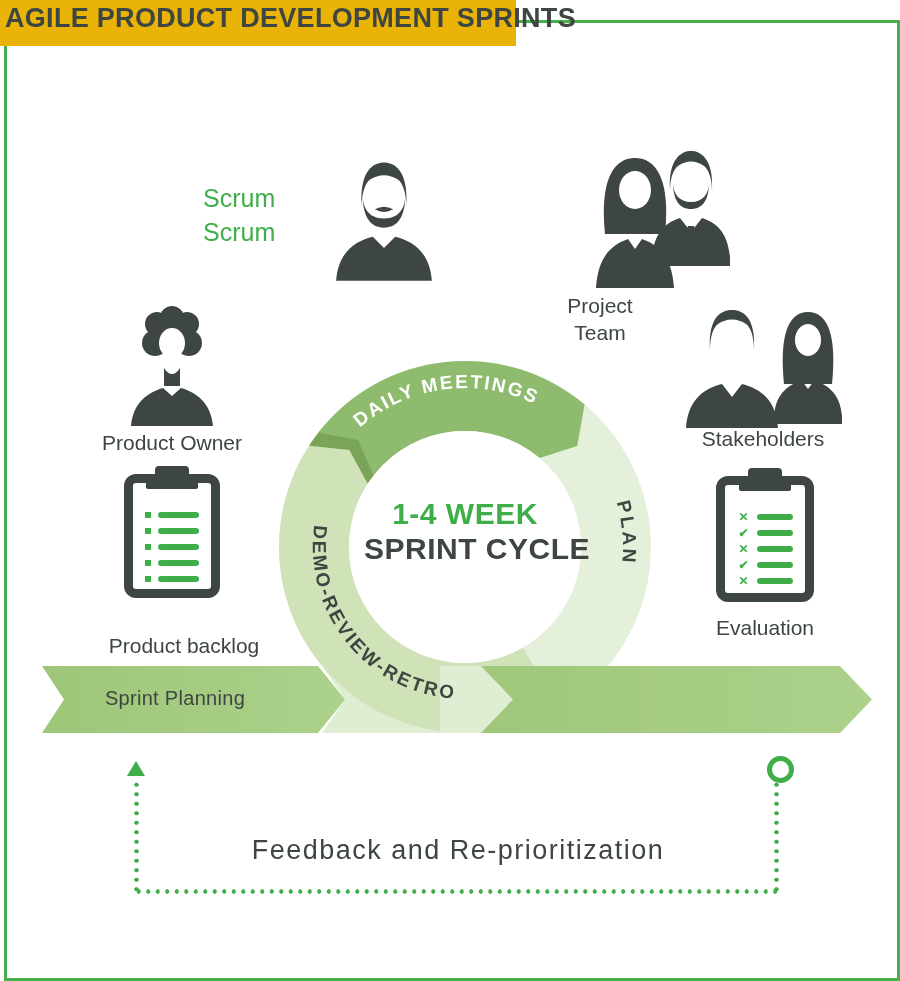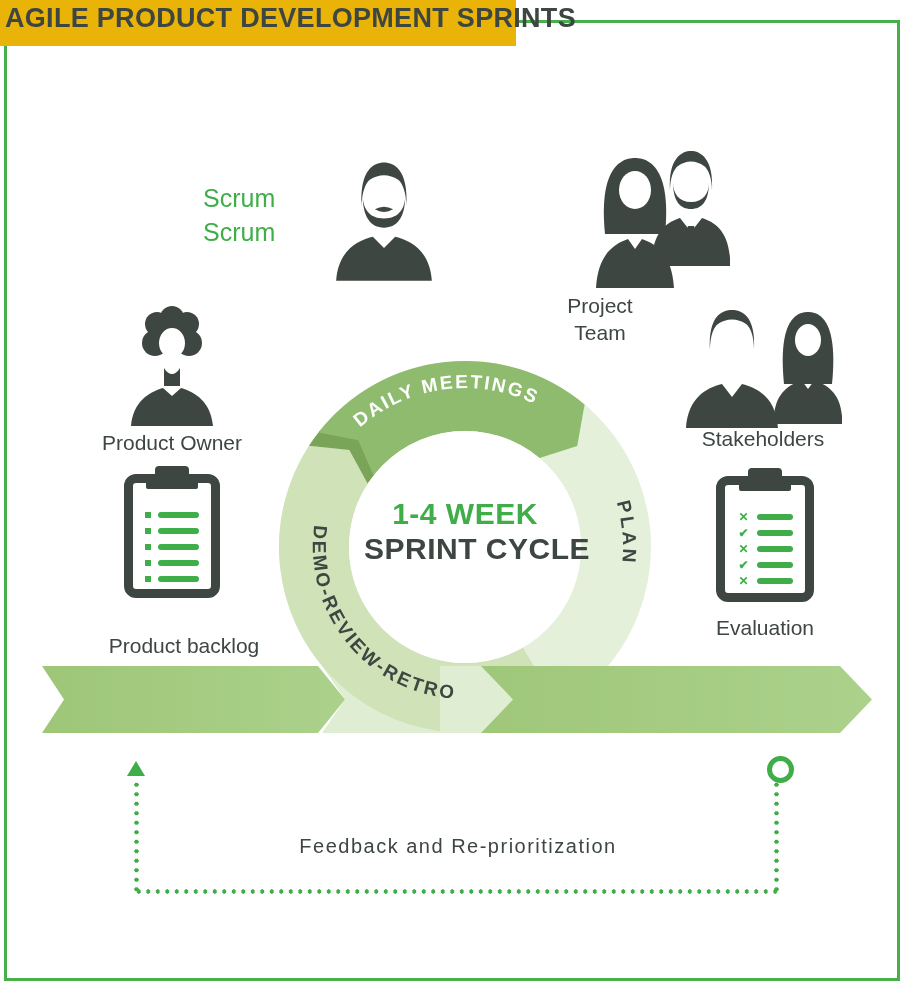--- a/index.html
+++ b/index.html
@@ -44,21 +44,21 @@
   .dot-v{width:5px;background-image:radial-gradient(circle,#3FAE49 2px,rgba(63,174,73,0) 2.4px);
          background-size:5px 9.5px;background-repeat:repeat-y;background-position:center top;}
   .dot-h{height:5px;background-image:radial-gradient(circle,#3FAE49 2px,rgba(63,174,73,0) 2.4px);
          background-size:9.5px 5px;background-repeat:repeat-x;background-position:left center;}
   .fb-arrow{position:absolute;left:127px;top:761px;width:0;height:0;
             border-left:9px solid transparent;border-right:9px solid transparent;
             border-bottom:15px solid #3FAE49;z-index:6;}
   .fb-circle{position:absolute;left:767px;top:756px;width:17px;height:17px;background:#fff;
              border:5px solid #3FAE49;border-radius:50%;z-index:6;}
   .feedback-label{position:absolute;left:158px;top:835px;width:600px;text-align:center;
-                  font-size:20px;font-weight:500;letter-spacing:1.5px;color:#3E4642;z-index:6;}
+                  font-size:27px;font-weight:500;letter-spacing:1.5px;color:#3E4642;z-index:6;}
   
   .ring-svg{position:absolute;left:0;top:0;z-index:2;pointer-events:none;}
   .arc-text-svg{position:absolute;left:0;top:0;z-index:6;pointer-events:none;}
   .avatar{position:absolute;z-index:6;}
   .arc-label{font-family:"Liberation Sans",sans-serif;font-weight:700;font-size:19px;}
   .arc-daily{fill:#FFFFFF;letter-spacing:2px;}
   .arc-demo{fill:#3E4642;letter-spacing:2.4px;}
   .arc-plan{fill:#3E4642;letter-spacing:3px;}
   .z3{z-index:3;} .z4{z-index:4;} .z1{z-index:1;}
 </style>
@@ -79,20 +79,21 @@
     <path d="M558.0 708.1 A186 186 0 0 1 309.0 445.7 L349.3 449.9 L367.7 483.8 A116 116 0 0 0 523.0 647.5 Z" fill="#CFE2B8"></path>
     <path d="M309.0 445.7 A186 186 0 0 1 320.5 430.0 L360.1 438.4 L374.9 474.0 A116 116 0 0 0 367.7 483.8 L349.3 449.9 Z" fill="#7AA457"></path>
     <path d="M318.4 432.4 A186 186 0 0 1 584.6 404.5 L577.2 446.0 L539.6 458.1 A116 116 0 0 0 373.6 475.6 L358.2 440.2 Z" fill="#8EBB6D"></path>
     <circle cx="465" cy="547" r="116" fill="#FFFFFF"></circle>
   </svg>
 
   <div class="band band-green z3" style="left:42px;width:303px;clip-path:polygon(0px 0px,276px 0px,303px 33.5px,276px 67px,0px 67px,22px 33.5px);"></div>
   <div class="band band-green z3" style="left:440px;width:432px;clip-path:polygon(0px 0px,400px 0px,432px 33.5px,400px 67px,0px 67px);"></div>
   <div class="band band-pale z4" style="left:440px;width:73px;clip-path:polygon(0px 0px,41px 0px,73px 33.5px,41px 67px,0px 67px);"></div>
 
+  <div class="band-label" style="left:60px;width:230px;">Sprint Planning</div>
 
   <svg class="arc-text-svg" width="900" height="981" viewBox="0 0 900 981">
     <defs>
       <path id="dailyPath" d="M327.3 467.5 A159 159 0 0 1 577.4 434.6"></path>
       <path id="demoPath" d="M336.1 466.4 A152 152 0 0 0 517.0 689.9"></path>
       <path id="planPath" d="M505.9 394.4 A158 158 0 0 1 531.8 690.2"></path>
     </defs>
     <text class="arc-label arc-daily">
       <textPath href="#dailyPath" startOffset="50%" text-anchor="middle">DAILY MEETINGS</textPath>
     </text>

